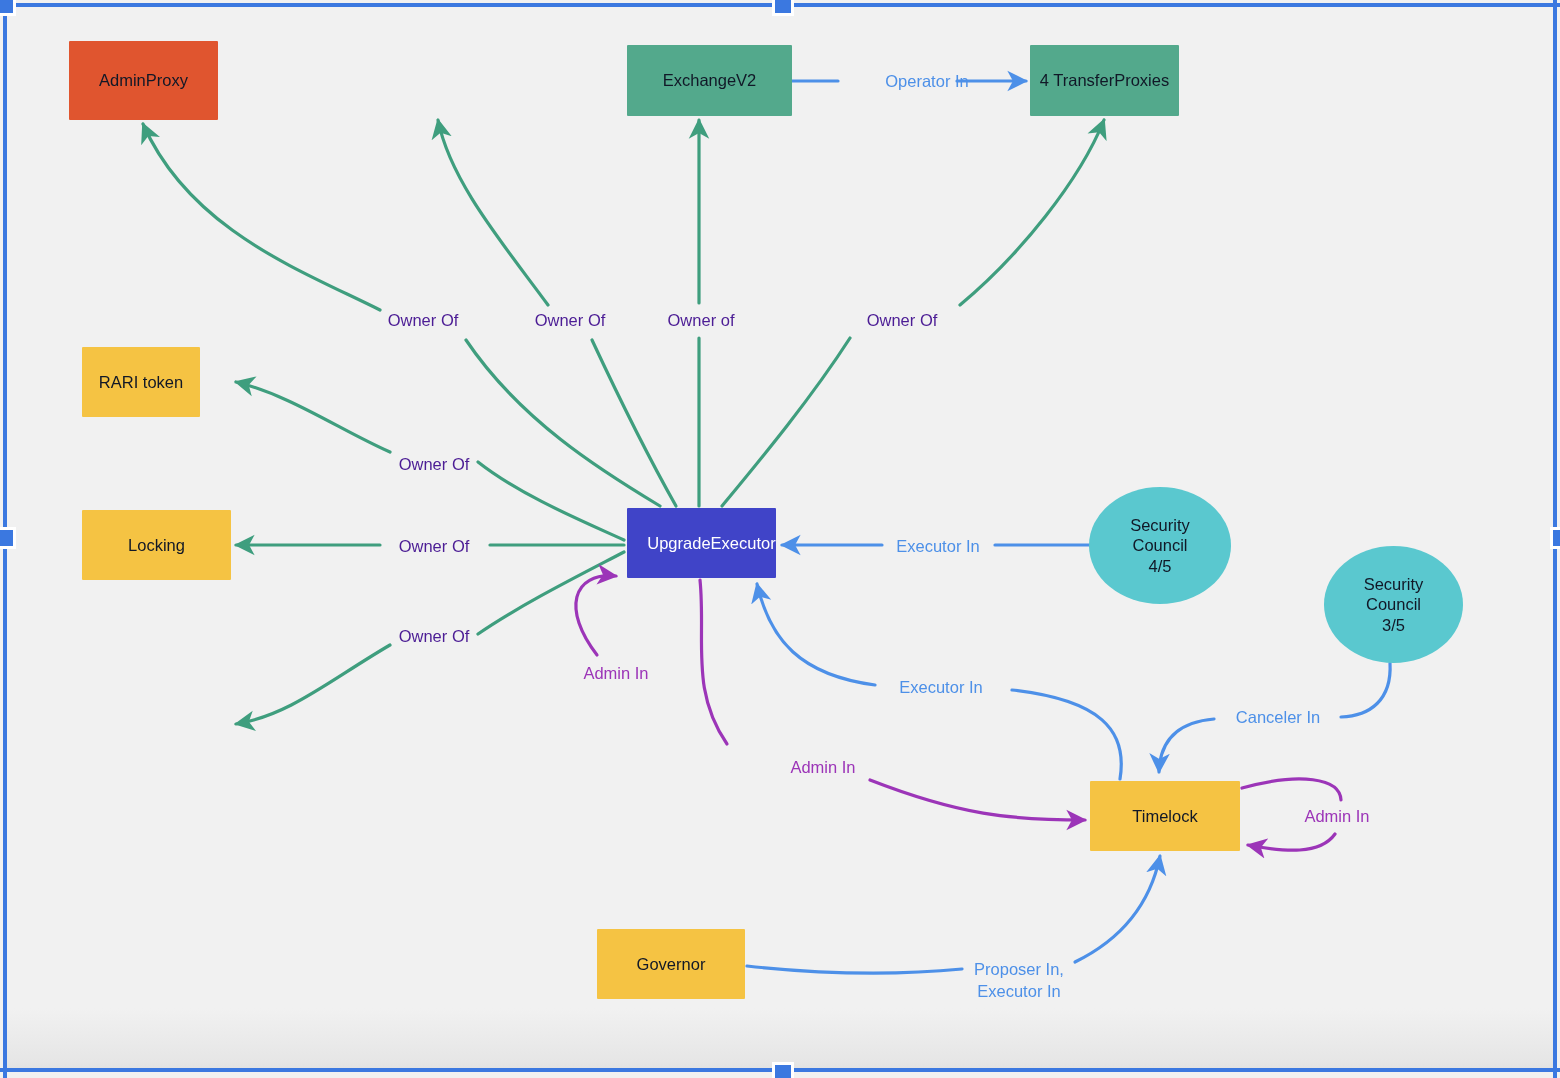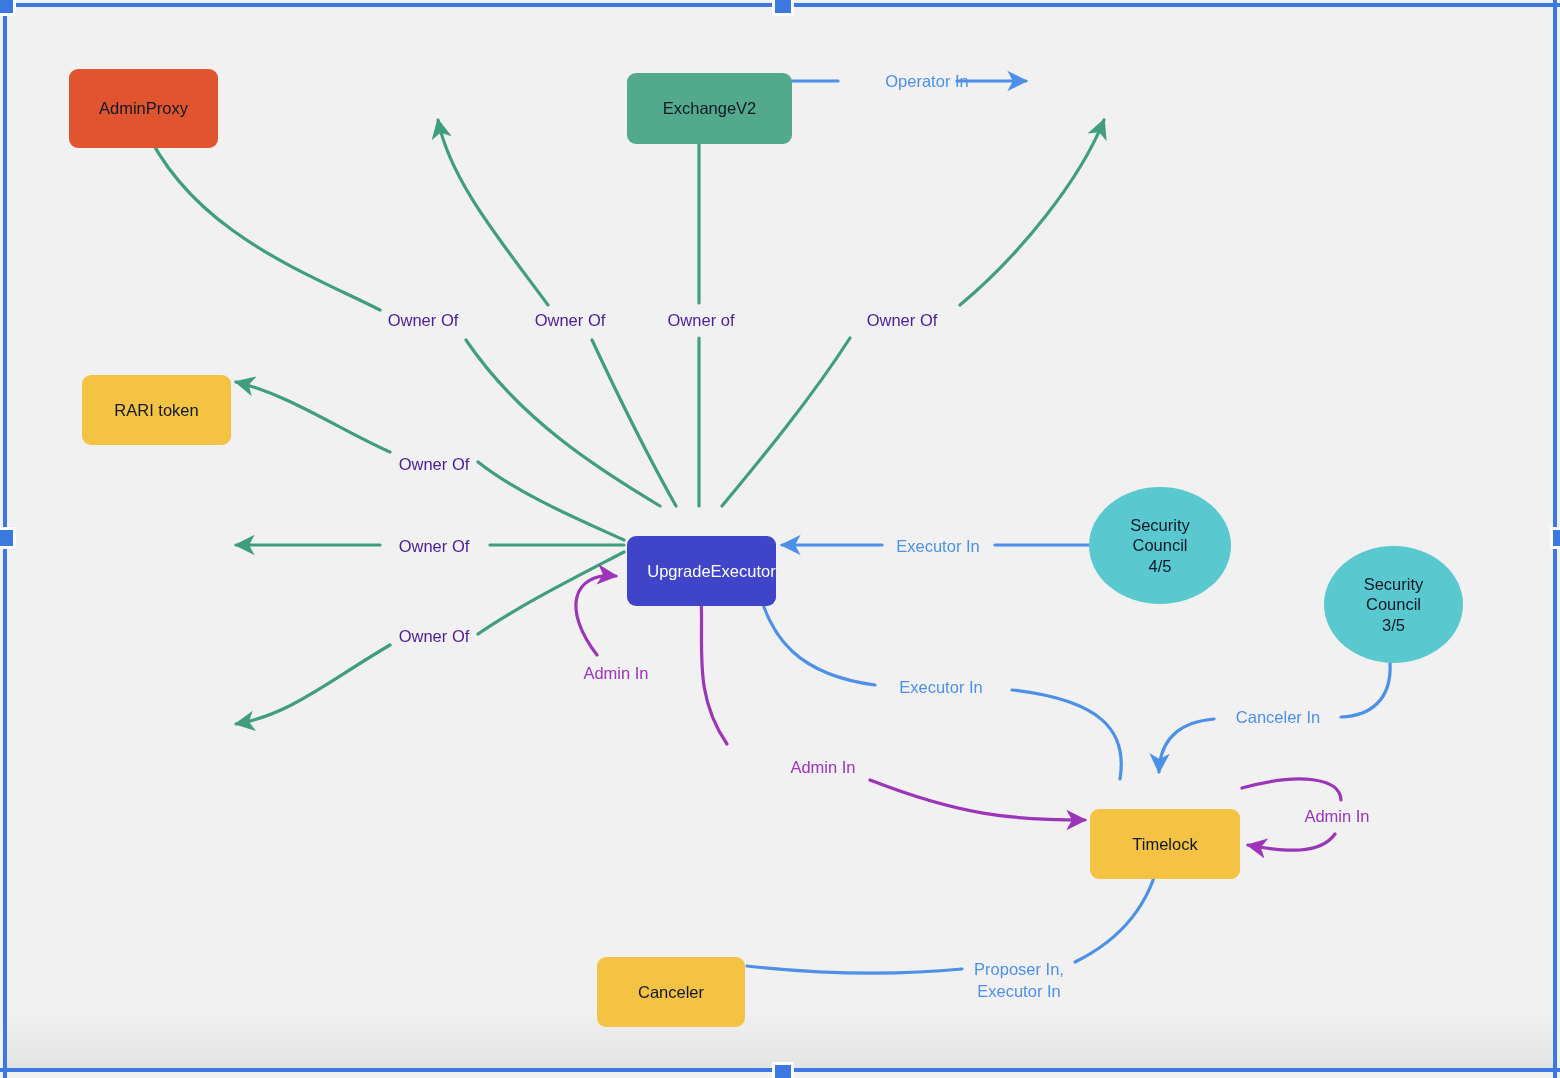--- a/index.html
+++ b/index.html
@@ -59,21 +59,21 @@
     position: absolute;
     display: flex;
     align-items: center;
     justify-content: center;
     text-align: center;
     box-sizing: border-box;
     font-size: 16.5px;
     color: #111827;
     line-height: 1.25;
   }
-  .node.rect { border-radius: 9px; margin-top: 28px; }
+  .node.rect { border-radius: 1px; }
   .node.ellipse { border-radius: 50%; }
   .node.white-text { color: #ffffff; }
 
   .edge-label {
     position: absolute;
     font-size: 16.5px;
     white-space: pre;
     line-height: 1.35;
     text-align: center;
     transform: translate(-50%, -50%);
@@ -151,45 +151,51 @@
 
   <div class="node rect" style="left:69px;top:41px;width:149px;height:79px;background:#e0552f;">
     <span>AdminProxy</span>
   </div>
 
 
   <div class="node rect" style="left:627px;top:45px;width:165px;height:71px;background:#53a98c;">
     <span>ExchangeV2</span>
   </div>
 
-
-  <div class="node rect" style="left:82px;top:347px;width:149px;height:70px;background:#f5c343;">
+  <div class="node rect" style="left:1030px;top:45px;width:149px;height:71px;background:#53a98c;">
+    <span>4 TransferProxies</span>
+  </div>
+
+  <div class="node rect" style="left:82px;top:347px;width:118px;height:70px;background:#f5c343;">
     <span>RARI token</span>
   </div>
 
+  <div class="node rect" style="left:82px;top:510px;width:149px;height:70px;background:#f5c343;">
+    <span>Locking</span>
+  </div>
 
 
   <div class="node rect white-text" style="left:627px;top:508px;width:149px;height:70px;background:#4044c8;padding-left:20px;">
     <span>UpgradeExecutor</span>
   </div>
 
   <div class="node ellipse" style="left:1089px;top:487px;width:142px;height:117px;background:#5ac8cf;">
     <span class="multiline">Security<br>Council<br>4/5</span>
   </div>
 
   <div class="node ellipse" style="left:1324px;top:546px;width:139px;height:117px;background:#5ac8cf;">
     <span class="multiline">Security<br>Council<br>3/5</span>
   </div>
 
   <div class="node rect" style="left:1090px;top:781px;width:150px;height:70px;background:#f5c343;">
     <span>Timelock</span>
   </div>
 
   <div class="node rect" style="left:597px;top:929px;width:148px;height:70px;background:#f5c343;">
-    <span>Canceler</span>
+    <span>Governor</span>
   </div>
 
   <div class="edge-label lbl-blue" style="left:897px;top:81px;margin-left:30px;">Operator In</div>
   <div class="edge-label lbl-green" style="left:423px;top:320px;">Owner Of</div>
   <div class="edge-label lbl-green" style="left:570px;top:320px;">Owner Of</div>
   <div class="edge-label lbl-green" style="left:701px;top:320px;">Owner of</div>
   <div class="edge-label lbl-green" style="left:902px;top:320px;">Owner Of</div>
   <div class="edge-label lbl-green" style="left:434px;top:464px;">Owner Of</div>
   <div class="edge-label lbl-green" style="left:434px;top:546px;">Owner Of</div>
   <div class="edge-label lbl-green" style="left:434px;top:636px;">Owner Of</div>

